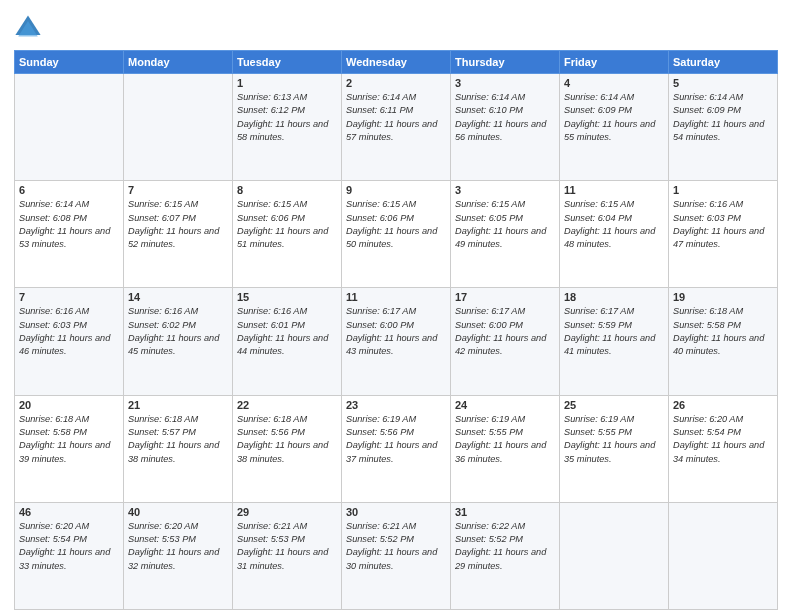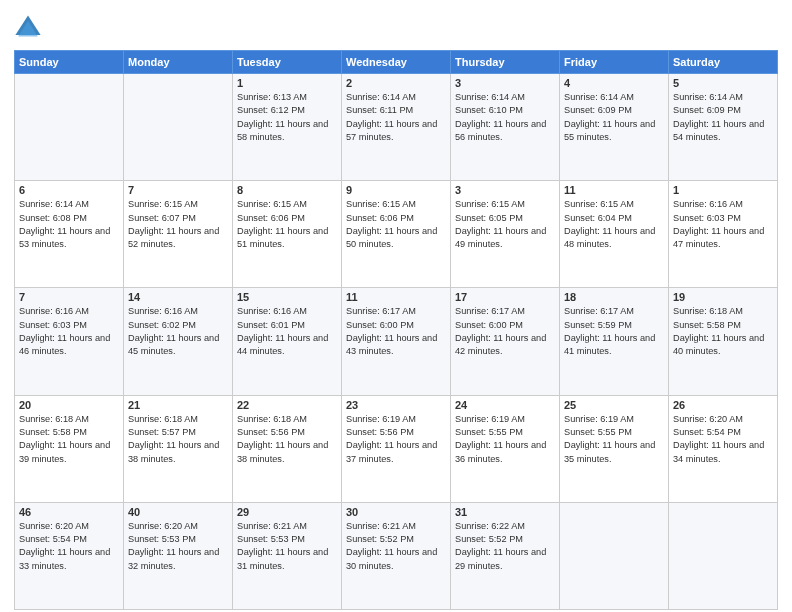--- a/index.html
+++ b/index.html
@@ -93,20 +93,21 @@
     .day-num {
       font-weight: bold;
       font-size: 11px;
       display: block;
       margin-bottom: 2px;
     }
     .cell-info {
       line-height: 1.45;
       font-size: 9.2px;
       color: #333;
+      font-style: italic;
     }
   </style>
 </head>
 <body>
 
 <div class="page">
   <div class="header">
     <div class="logo">
       <svg class="logo-icon" viewBox="0 0 40 40" xmlns="http://www.w3.org/2000/svg">
         <polygon points="20,2 38,30 2,30" fill="#1a6eb5" opacity="0.85"></polygon>

